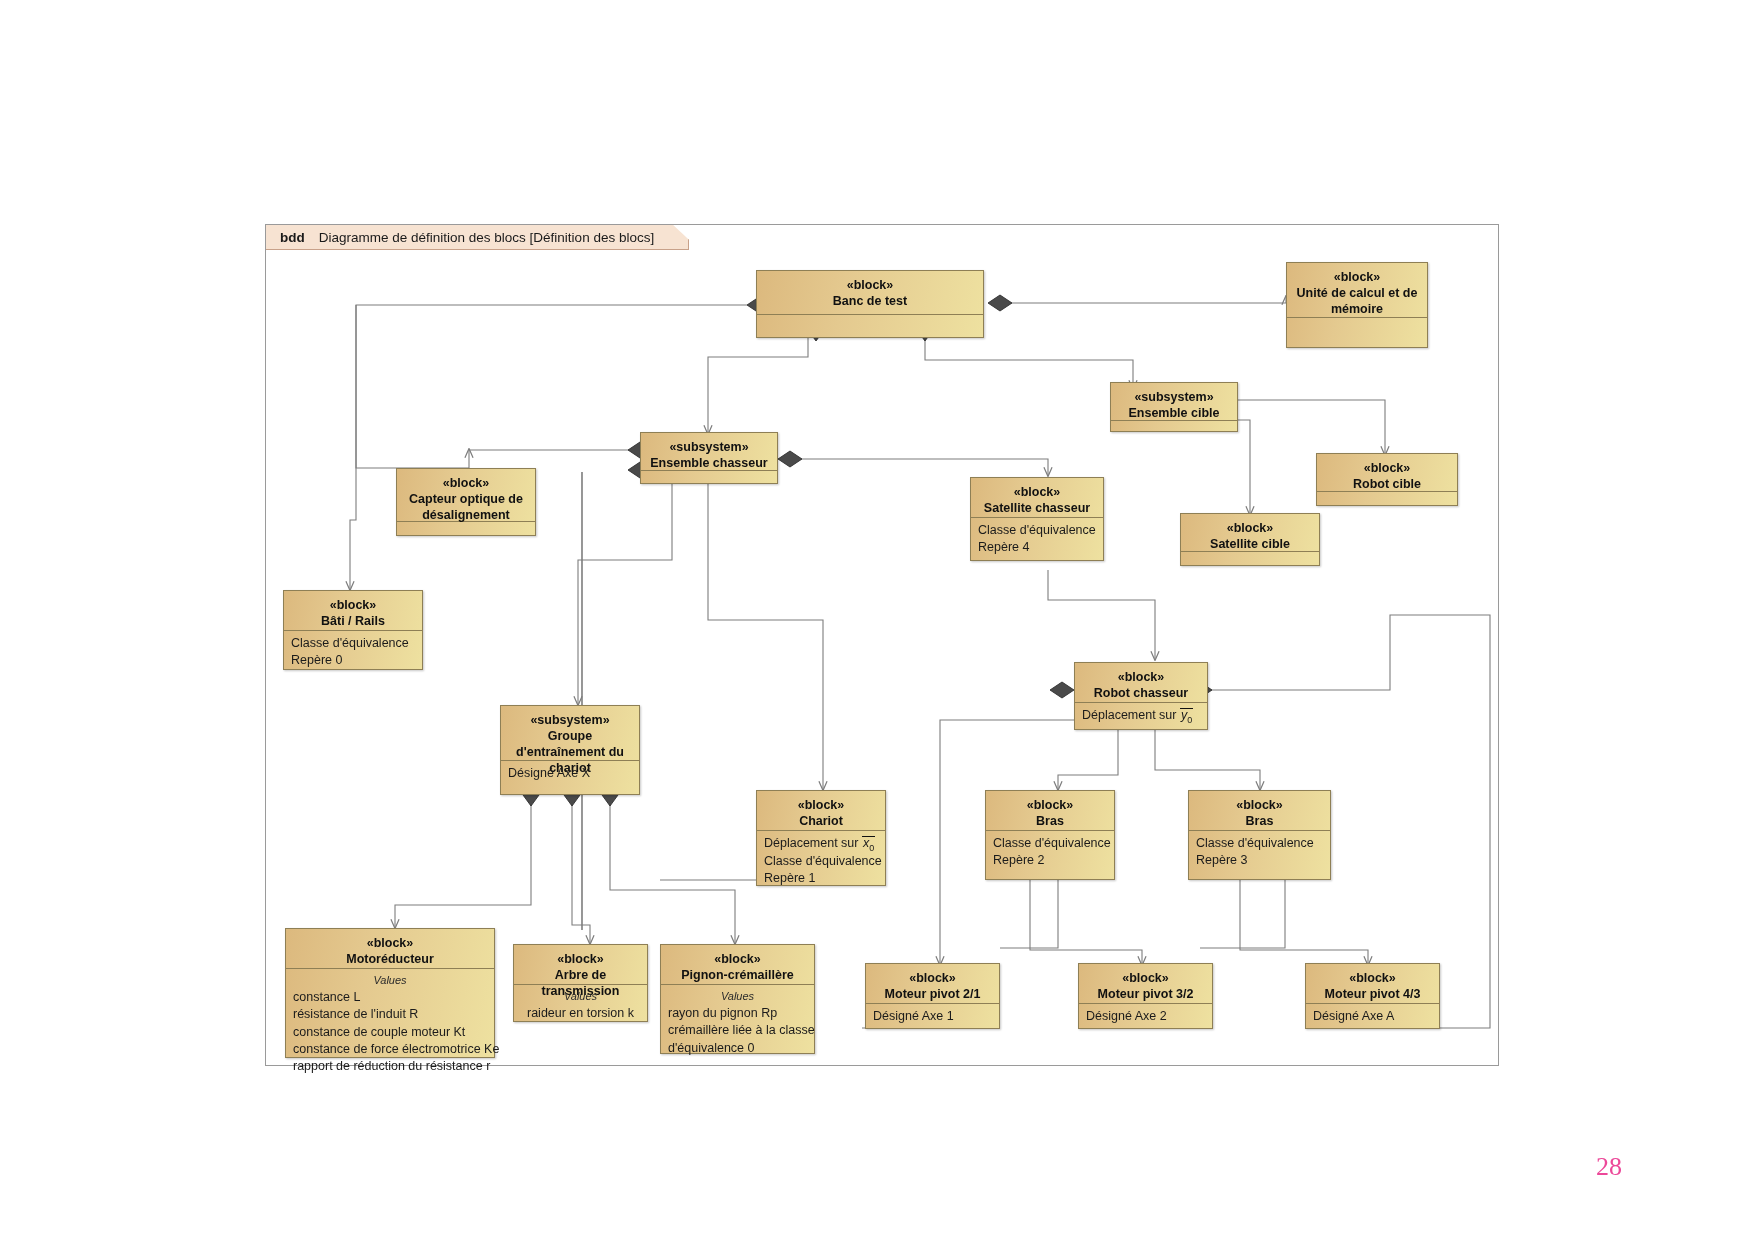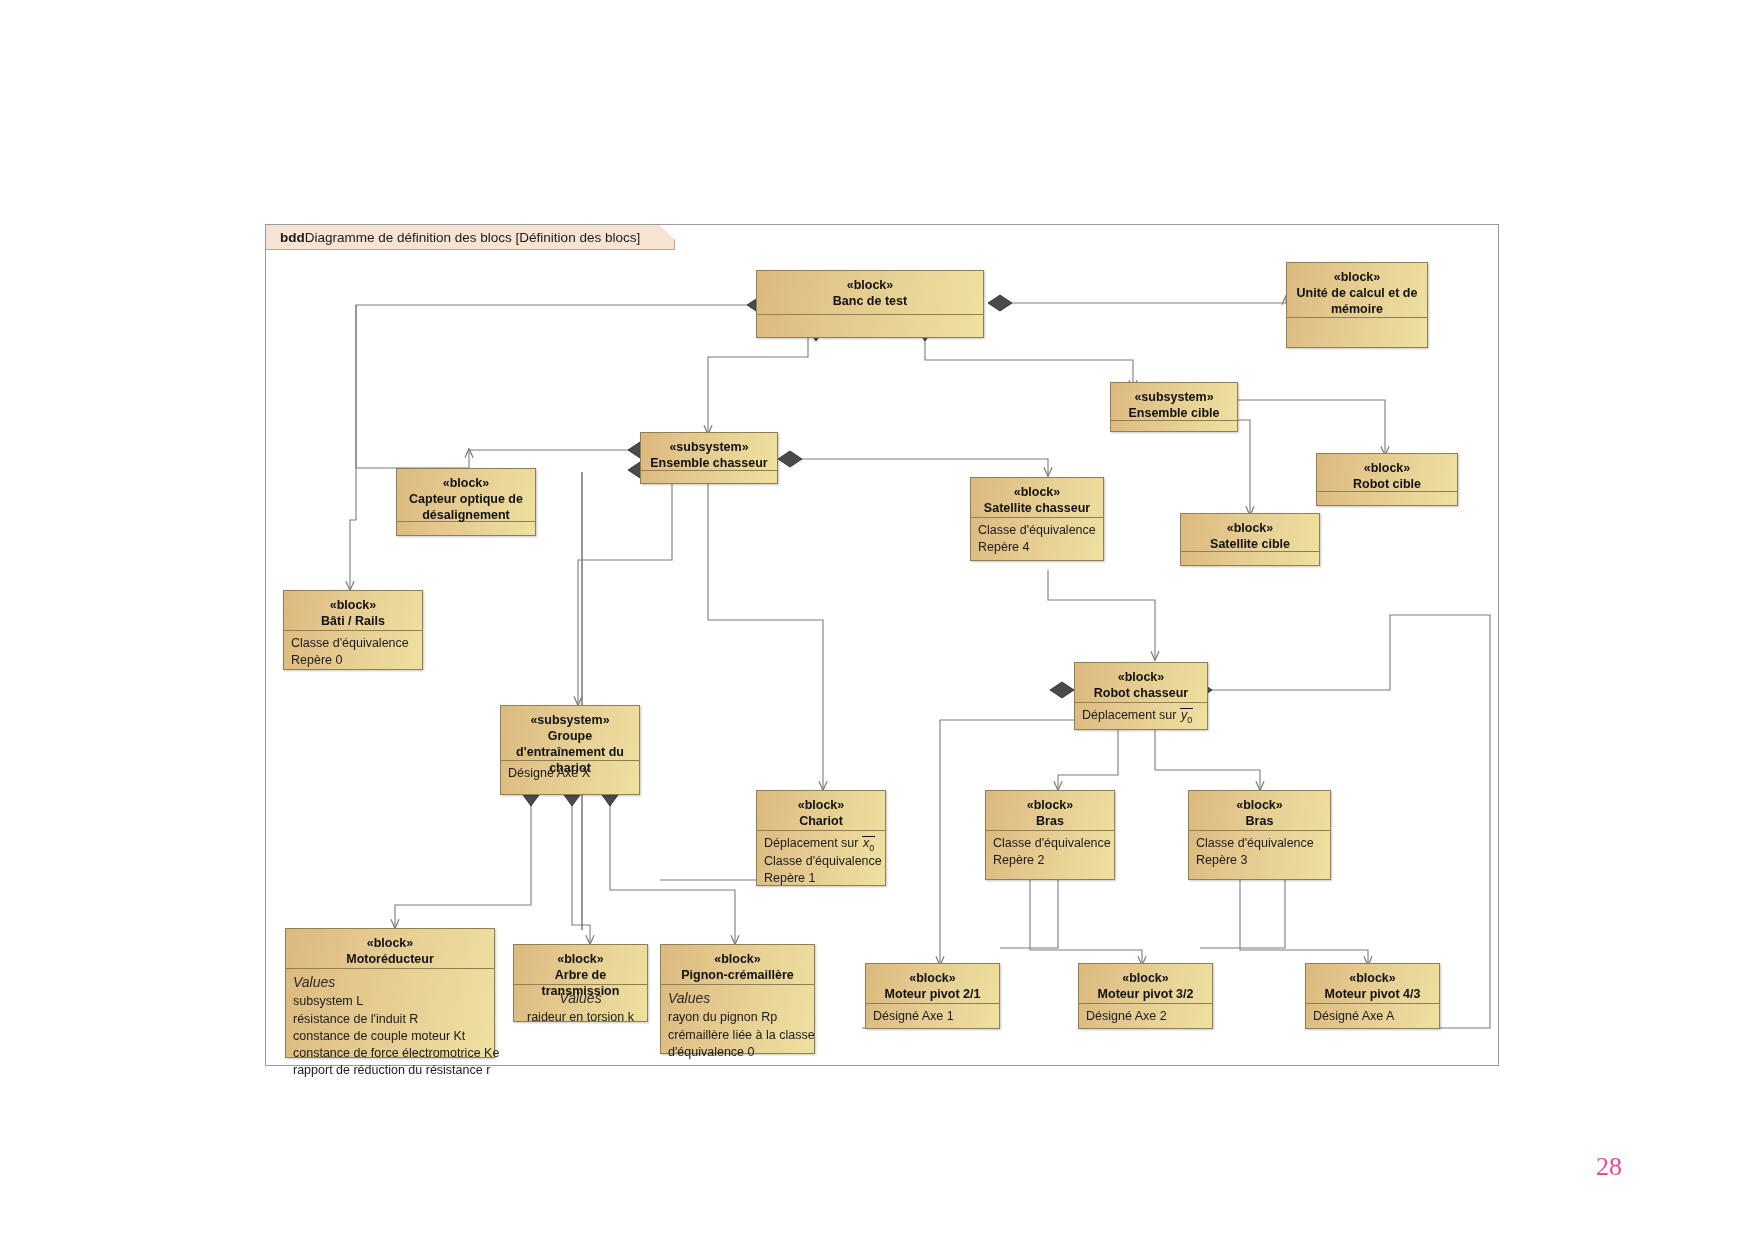--- a/index.html
+++ b/index.html
@@ -58,21 +58,21 @@
     border-top: none;
     border-left: none;
     box-sizing: border-box;
     padding: 0 34px 0 14px;
     display: flex;
     align-items: center;
     font-size: 13.5px;
     color: #1a1a1a;
     clip-path: polygon(0 0, calc(100% - 16px) 0, 100% 60%, 100% 100%, 0 100%);
   }
-  .frame-tab b { margin-right: 0; }
+  .frame-tab b { margin-right: 14px; }
   svg.diagram {
     position: absolute;
     left: 0;
     top: 0;
     width: 1754px;
     height: 1240px;
     pointer-events: none;
   }
   .block {
     position: absolute;
@@ -103,22 +103,23 @@
     font-size: 12.5px;
     line-height: 1.38;
     color: #1b1b1b;
     padding: 4px 7px 14px 7px;
     box-sizing: border-box;
     min-height: 14px;
   }
   .block .compartment.center { text-align: center; }
   .block .compartment .vlabel {
     display: block;
+    text-align: center;
     font-style: italic;
-    font-size: 14px;
+    font-size: 11px;
     color: #2a2a2a;
     margin-bottom: 1px;
   }
   .block .compartment .line { display: block; white-space: nowrap; }
   .block .compartment .line.lft { text-align: left; }
   .ovl {
     display: inline-block;
     border-top: 1.3px solid #111;
     font-style: italic;
     padding: 0 1px;
@@ -357,21 +358,21 @@
     </div>
   </div>
 
   <div class="block" style="left:285px;top:928px;width:210px;height:130px;">
     <div class="hdr" style="height:40px;">
       <span class="stereo">«block»</span>
       <span class="bname">Motoréducteur</span>
     </div>
     <div class="compartment">
       <span class="vlabel">Values</span>
-      <span class="line lft">subsystem L</span>
+      <span class="line lft">constance L</span>
       <span class="line lft">résistance de l'induit R</span>
       <span class="line lft">constance de couple moteur Kt</span>
       <span class="line lft">constance de force électromotrice Ke</span>
       <span class="line lft">rapport de réduction du résistance r</span>
     </div>
   </div>
 
   <div class="block" style="left:513px;top:944px;width:135px;height:78px;">
     <div class="hdr" style="height:40px;">
       <span class="stereo">«block»</span>

